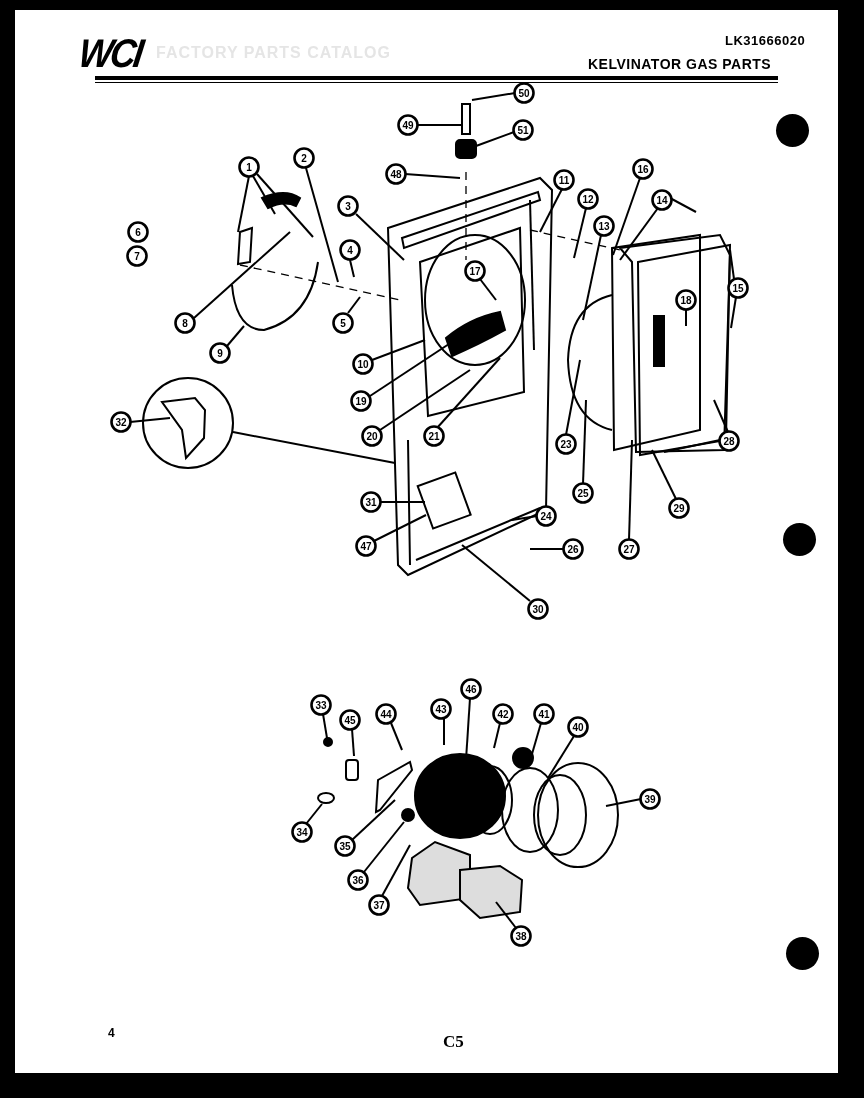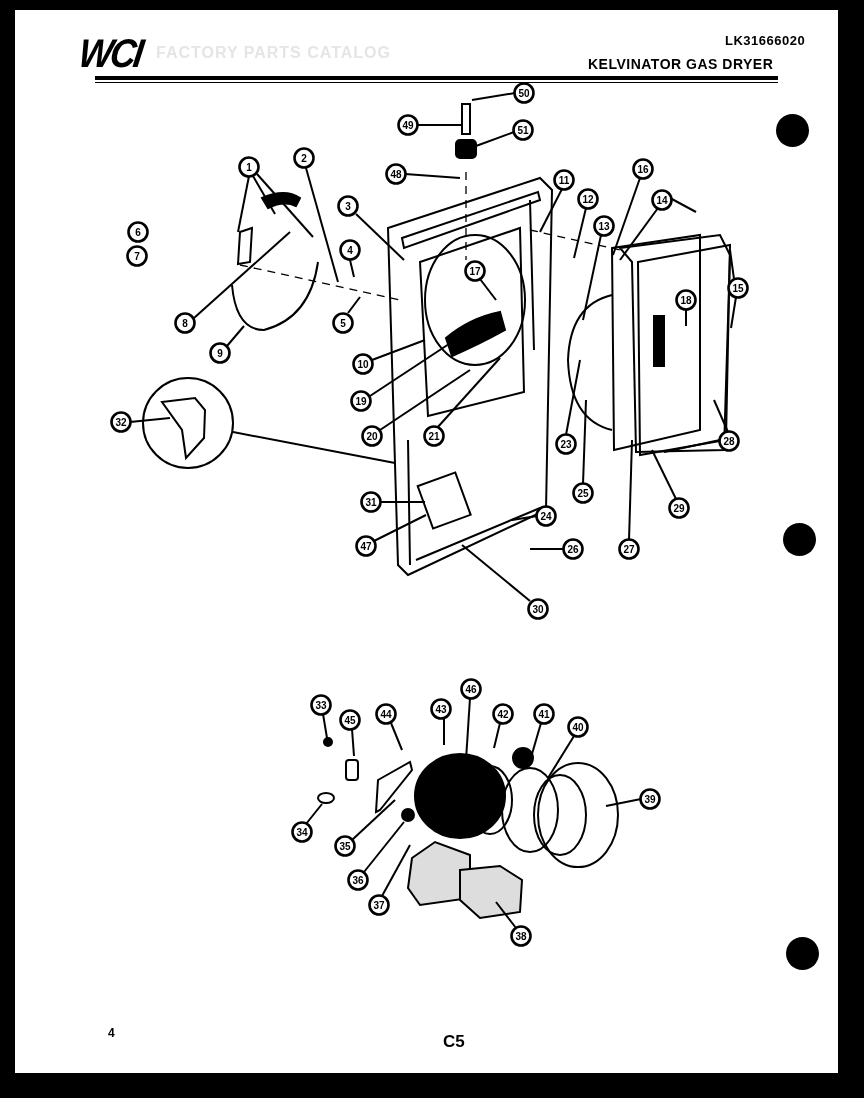--- a/index.html
+++ b/index.html
@@ -6,39 +6,39 @@
   body{width:864px;height:1098px;position:relative;overflow:hidden;font-family:"Liberation Sans",sans-serif;}
   .page{position:absolute;left:15px;top:10px;width:823px;height:1063px;background:#fff;}
   .logo{position:absolute;left:82px;top:33px;font-family:"Liberation Sans",sans-serif;font-weight:900;font-style:italic;font-size:40px;letter-spacing:-3px;color:#000;line-height:1;transform:skewX(-8deg) scaleX(0.9);transform-origin:left top;}
   .catalog-title{position:absolute;left:156px;top:44px;font-family:"Liberation Sans",sans-serif;font-weight:900;font-size:16px;letter-spacing:1px;color:#e5e5e5;}
   .model-no{position:absolute;left:688px;top:33px;font-weight:900;font-size:13px;color:#000;letter-spacing:0.5px;margin-left:37px;}
   .product-name{position:absolute;left:588px;top:56px;font-weight:900;font-size:14px;color:#000;letter-spacing:0.5px;}
   .rule-thick{position:absolute;left:95px;top:76px;width:683px;height:4px;background:#000;}
   .rule-thin{position:absolute;left:95px;top:82px;width:683px;height:1px;background:#000;}
   .hole{position:absolute;width:33px;height:33px;border-radius:50%;background:#000;}
   .page-number{position:absolute;left:108px;top:1026px;font-weight:900;font-size:12px;}
-  .section-code{position:absolute;left:443px;top:1032px;font-weight:900;font-size:17px;}
+  .section-code{position:absolute;left:443px;top:1032px;font-weight:900;font-size:17px;font-family:Liberation Serif, serif;}
   svg.diagram{position:absolute;left:0;top:0;}
   .callout circle{fill:#fff;stroke:#000;stroke-width:2.6;}
   .callout text{font-family:"Liberation Sans",sans-serif;font-weight:900;font-size:10px;text-anchor:middle;dominant-baseline:central;}
   .leader{stroke:#000;stroke-width:2;fill:none;}
   .part{stroke:#000;stroke-width:2;fill:none;}
   .part-fill{stroke:#000;stroke-width:2;fill:#000;}
   .dash{stroke:#000;stroke-width:1.3;stroke-dasharray:8 6;fill:none;}
   .stipple{fill:#ddd;stroke:#000;stroke-width:2;}
 </style>
 </head>
 <body>
 
 <div class="page"></div>
 
 <div class="logo">WCI</div>
 <div class="catalog-title">FACTORY PARTS CATALOG</div>
 <div class="model-no">LK31666020</div>
-<div class="product-name">KELVINATOR GAS DRYER</div>
+<div class="product-name">KELVINATOR GAS PARTS</div>
 <div class="rule-thick"></div>
 <div class="rule-thin"></div>
 
 <div class="hole" style="left:776px;top:114px;"></div>
 <div class="hole" style="left:783px;top:523px;"></div>
 <div class="hole" style="left:786px;top:937px;"></div>
 
 <svg class="diagram" width="864" height="1098" viewBox="0 0 864 1098">
 
   <g>

